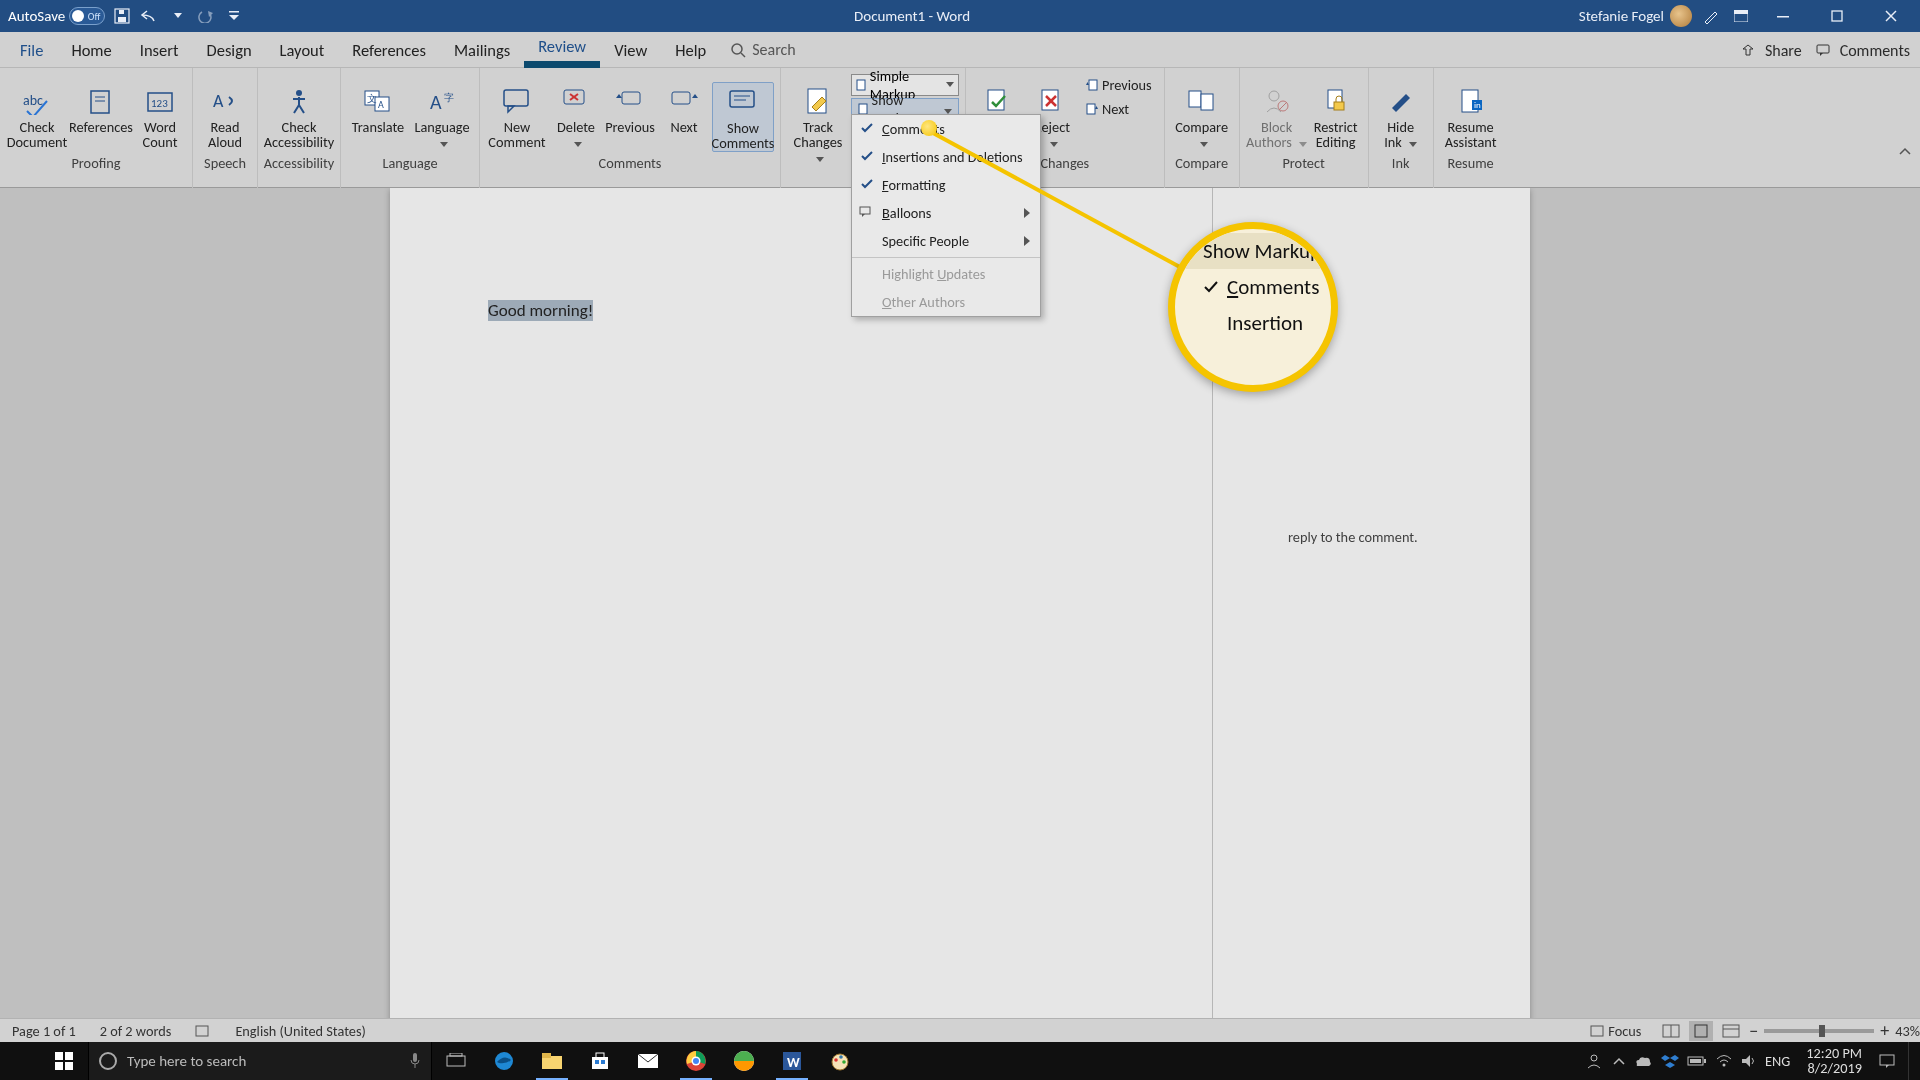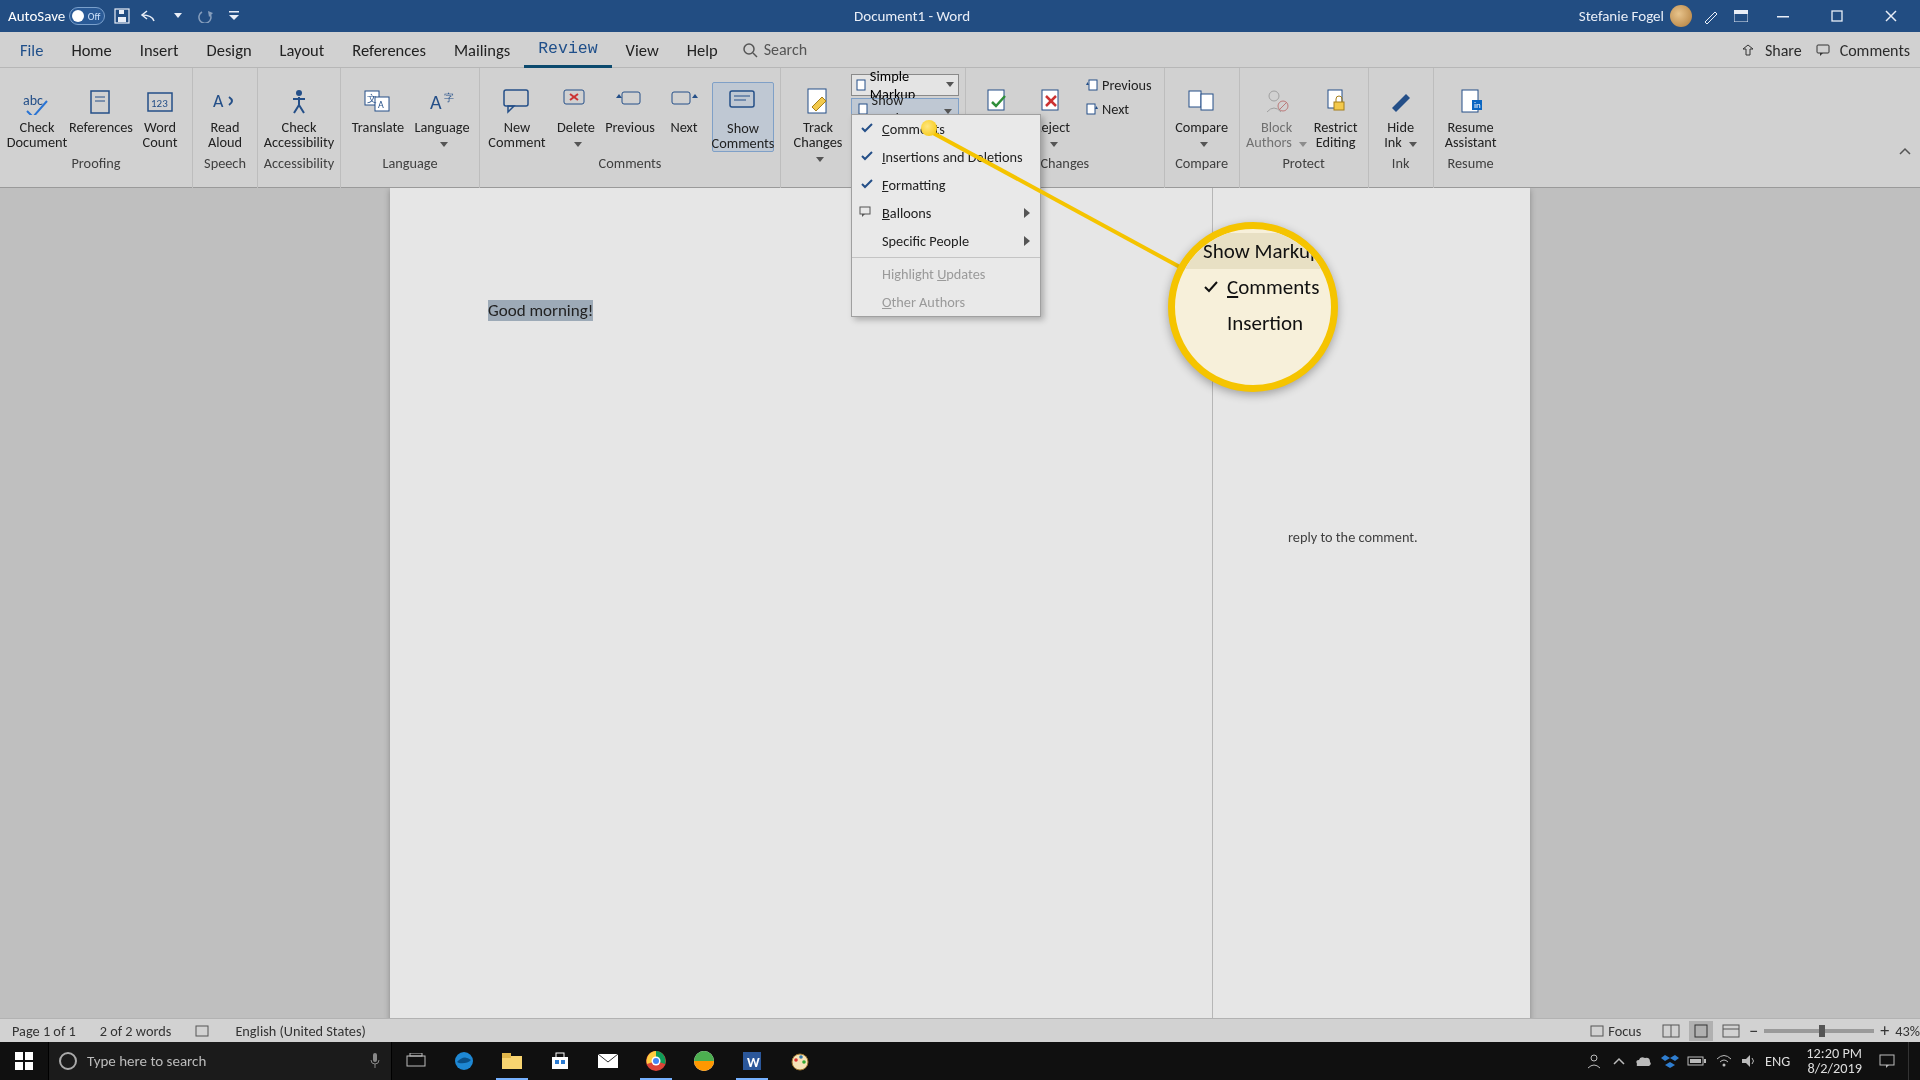--- a/index.html
+++ b/index.html
@@ -16,21 +16,21 @@
 .titlebar .center { flex: 1; text-align: center; color: #e9eef7; }
 .titlebar .right { display: flex; align-items: center; gap: 8px; padding-right: 6px; }
 .titlebar .win-btn { width: 46px; height: 32px; display: inline-flex; align-items: center; justify-content: center; cursor: pointer; }
 .titlebar .user { display: flex; align-items: center; gap: 6px; font-size: 15px; color: #e9eef7; cursor: pointer; }
 .titlebar .avatar { width: 22px; height: 22px; border-radius: 50%; background: radial-gradient(circle at 40% 40%, #e8c48c, #b07b3a); }
 
 
 .ribbon-tabs { height: 36px; background: #d1d1d1; display: flex; align-items: center; padding: 0 6px; border-bottom: 1px solid #b7b7b7; position: relative; }
 .ribbon-tabs .tab { padding: 0 14px; height: 36px; display: flex; align-items: center; color: #222; font-size: 16.5px; cursor: pointer; }
 .ribbon-tabs .tab.file { color: #1f4f8a; font-weight: 400; }
-.ribbon-tabs .tab.active { color: #1f4f8a; border-bottom: 3px solid #0c4a6e; font-family: Liberation Mono, monospace; }
+.ribbon-tabs .tab.active { color: #1f4f8a; border-bottom: 7px solid #0c4a6e; }
 .ribbon-tabs .search { display: flex; align-items: center; color: #555; gap: 6px; margin-left: 10px; }
 .ribbon-tabs .right { position: absolute; right: 10px; top: 0; height: 36px; display: flex; align-items: center; gap: 14px; }
 .ribbon-tabs .right .btn { display: flex; align-items: center; gap: 10px; color: #2b2b2b; cursor: pointer; }
 
 
 .ribbon { height: 120px; background: #d1d1d1; border-bottom: 1px solid #9a9a9a; display: flex; position: relative; }
 .ribbon .group { height: 120px; display: flex; flex-direction: column; justify-content: flex-end; border-right: 1px solid #bdbdbd; position: relative; }
 .ribbon .group .controls { flex: 1; display: flex; align-items: flex-start; padding: 6px 6px 0 6px; gap: 2px; }
 .ribbon .group .label { text-align: center; font-size: 14.3px; color: #404040; padding: 2px 0 16px 0; }
 .large-btn { display: flex; flex-direction: column; align-items: center; width: 62px; padding-top: 2px; cursor: pointer; margin-top: 8px; }
@@ -74,21 +74,21 @@
 
 
 .statusbar { position: absolute; bottom: 38px; left: 0; right: 0; height: 24px; background: #d2d2d2; border-top: 1px solid #b2b2b2; display: flex; align-items: center; font-size: 14.3px; color: #333; }
 .statusbar .item { padding: 0 12px; display: flex; align-items: center; gap: 4px; cursor: pointer; }
 .statusbar .right { margin-left: auto; display: flex; align-items: center; gap: 6px; }
 .statusbar .view-btn { width: 24px; height: 20px; display: inline-flex; align-items: center; justify-content: center; cursor: pointer; }
 .statusbar .slider { width: 110px; height: 4px; background: #9a9a9a; position: relative; cursor: pointer; }
 .statusbar .slider .thumb { position: absolute; left: 50%; top: -4px; width: 6px; height: 12px; background: #555; }
 
 
-.taskbar { position: absolute; bottom: 0; left: 0; right: 0; height: 38px; background: #101010; display: flex; align-items: center; color: #ddd; font-size: 15px; }
+.taskbar { position: absolute; bottom: 0; left: 0; right: 0; height: 38px; background: #101010; display: flex; align-items: center; color: #ddd; font-size: 15px; padding-left: 40px; }
 .taskbar .start { width: 48px; height: 38px; display: flex; align-items: center; justify-content: center; cursor: pointer; }
 .taskbar .search { width: 344px; height: 38px; background: #1b1b1b; display: flex; align-items: center; gap: 10px; padding: 0 10px; border-left: 1px solid #000; border-right: 1px solid #000; cursor: text; }
 .taskbar .search .circ { width: 18px; height: 18px; border: 2px solid #aaa; border-radius: 50%; }
 .taskbar .tb-icon { width: 48px; height: 38px; display: flex; align-items: center; justify-content: center; cursor: pointer; position: relative; }
 .taskbar .tb-icon.running:after { content: ""; position: absolute; bottom: 0; left: 8px; right: 8px; height: 2px; background: #76b1ff; }
 .taskbar .tray { margin-left: auto; display: flex; align-items: center; gap: 8px; padding-right: 6px; }
 .taskbar .clock { text-align: right; font-size: 14.3px; line-height: 15px; padding: 0 8px; cursor: pointer; }
 
 
 svg { display: block; }

